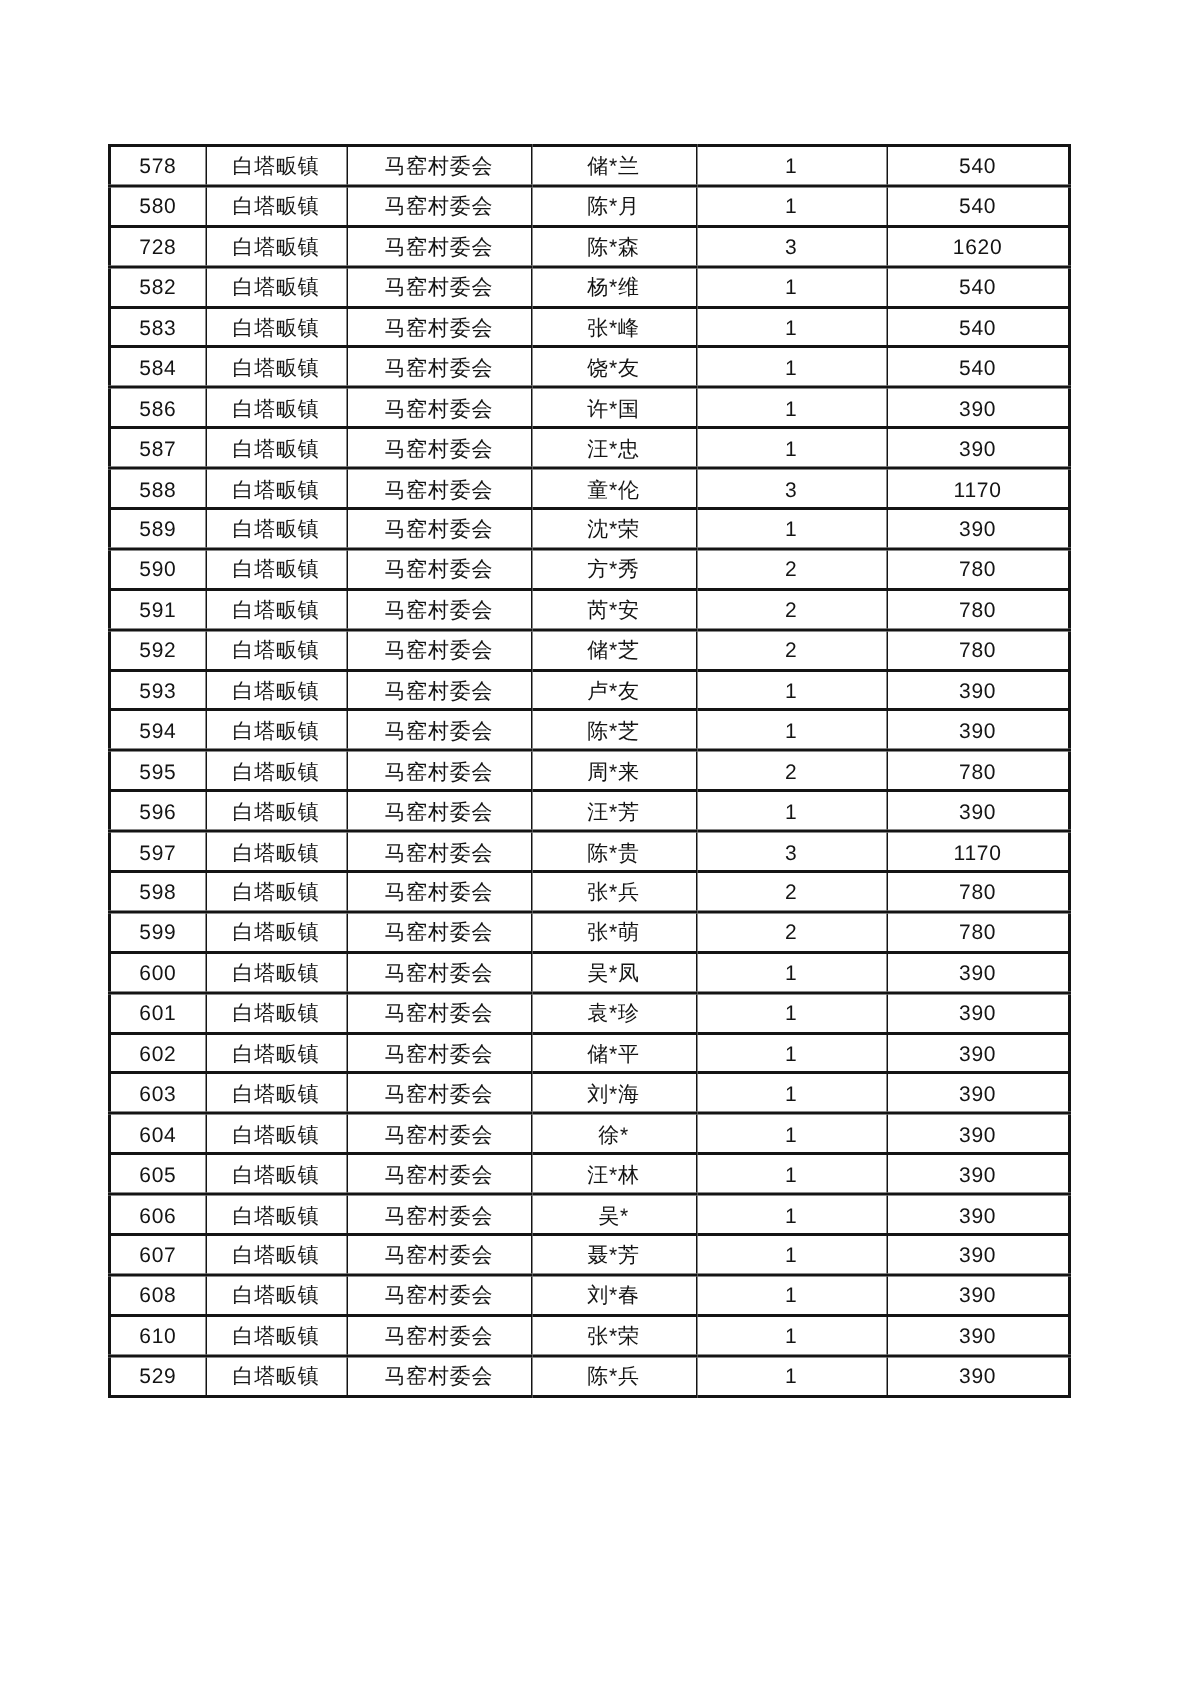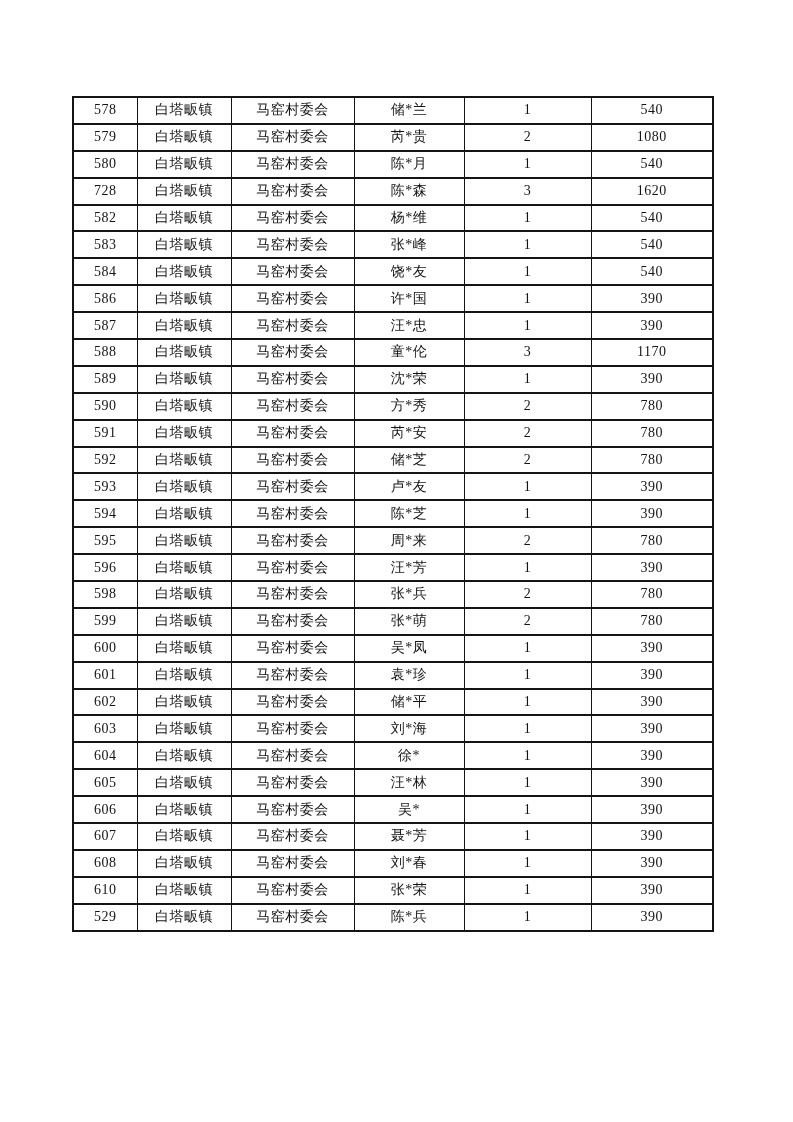--- a/index.html
+++ b/index.html
@@ -6,21 +6,21 @@
     margin: 0;
     padding: 0;
     background: #ffffff;
   }
   .page {
     position: relative;
     width: 793px;
     height: 1122px;
     background: #ffffff;
     overflow: hidden;
-    font-family: Liberation Serif, serif;
+    font-family: Liberation Sans, sans-serif;
     color: #141414;
   }
   table.data-table {
     position: absolute;
     left: 72px;
     top: 96px;
     width: 640px;
     border-collapse: collapse;
     table-layout: fixed;
     border: 2px solid #141414;
@@ -61,28 +61,20 @@
     <tbody>
         <tr>
           <td>578</td>
           <td>白塔畈镇</td>
           <td>马窑村委会</td>
           <td>储*兰</td>
           <td>1</td>
           <td>540</td>
         </tr>
         <tr>
-          <td>579</td>
-          <td>白塔畈镇</td>
-          <td>马窑村委会</td>
-          <td>芮*贵</td>
-          <td>2</td>
-          <td>1080</td>
-        </tr>
-        <tr>
           <td>580</td>
           <td>白塔畈镇</td>
           <td>马窑村委会</td>
           <td>陈*月</td>
           <td>1</td>
           <td>540</td>
         </tr>
         <tr>
           <td>728</td>
           <td>白塔畈镇</td>
@@ -195,20 +187,28 @@
           <td>2</td>
           <td>780</td>
         </tr>
         <tr>
           <td>596</td>
           <td>白塔畈镇</td>
           <td>马窑村委会</td>
           <td>汪*芳</td>
           <td>1</td>
           <td>390</td>
+        </tr>
+        <tr>
+          <td>597</td>
+          <td>白塔畈镇</td>
+          <td>马窑村委会</td>
+          <td>陈*贵</td>
+          <td>3</td>
+          <td>1170</td>
         </tr>
         <tr>
           <td>598</td>
           <td>白塔畈镇</td>
           <td>马窑村委会</td>
           <td>张*兵</td>
           <td>2</td>
           <td>780</td>
         </tr>
         <tr>

